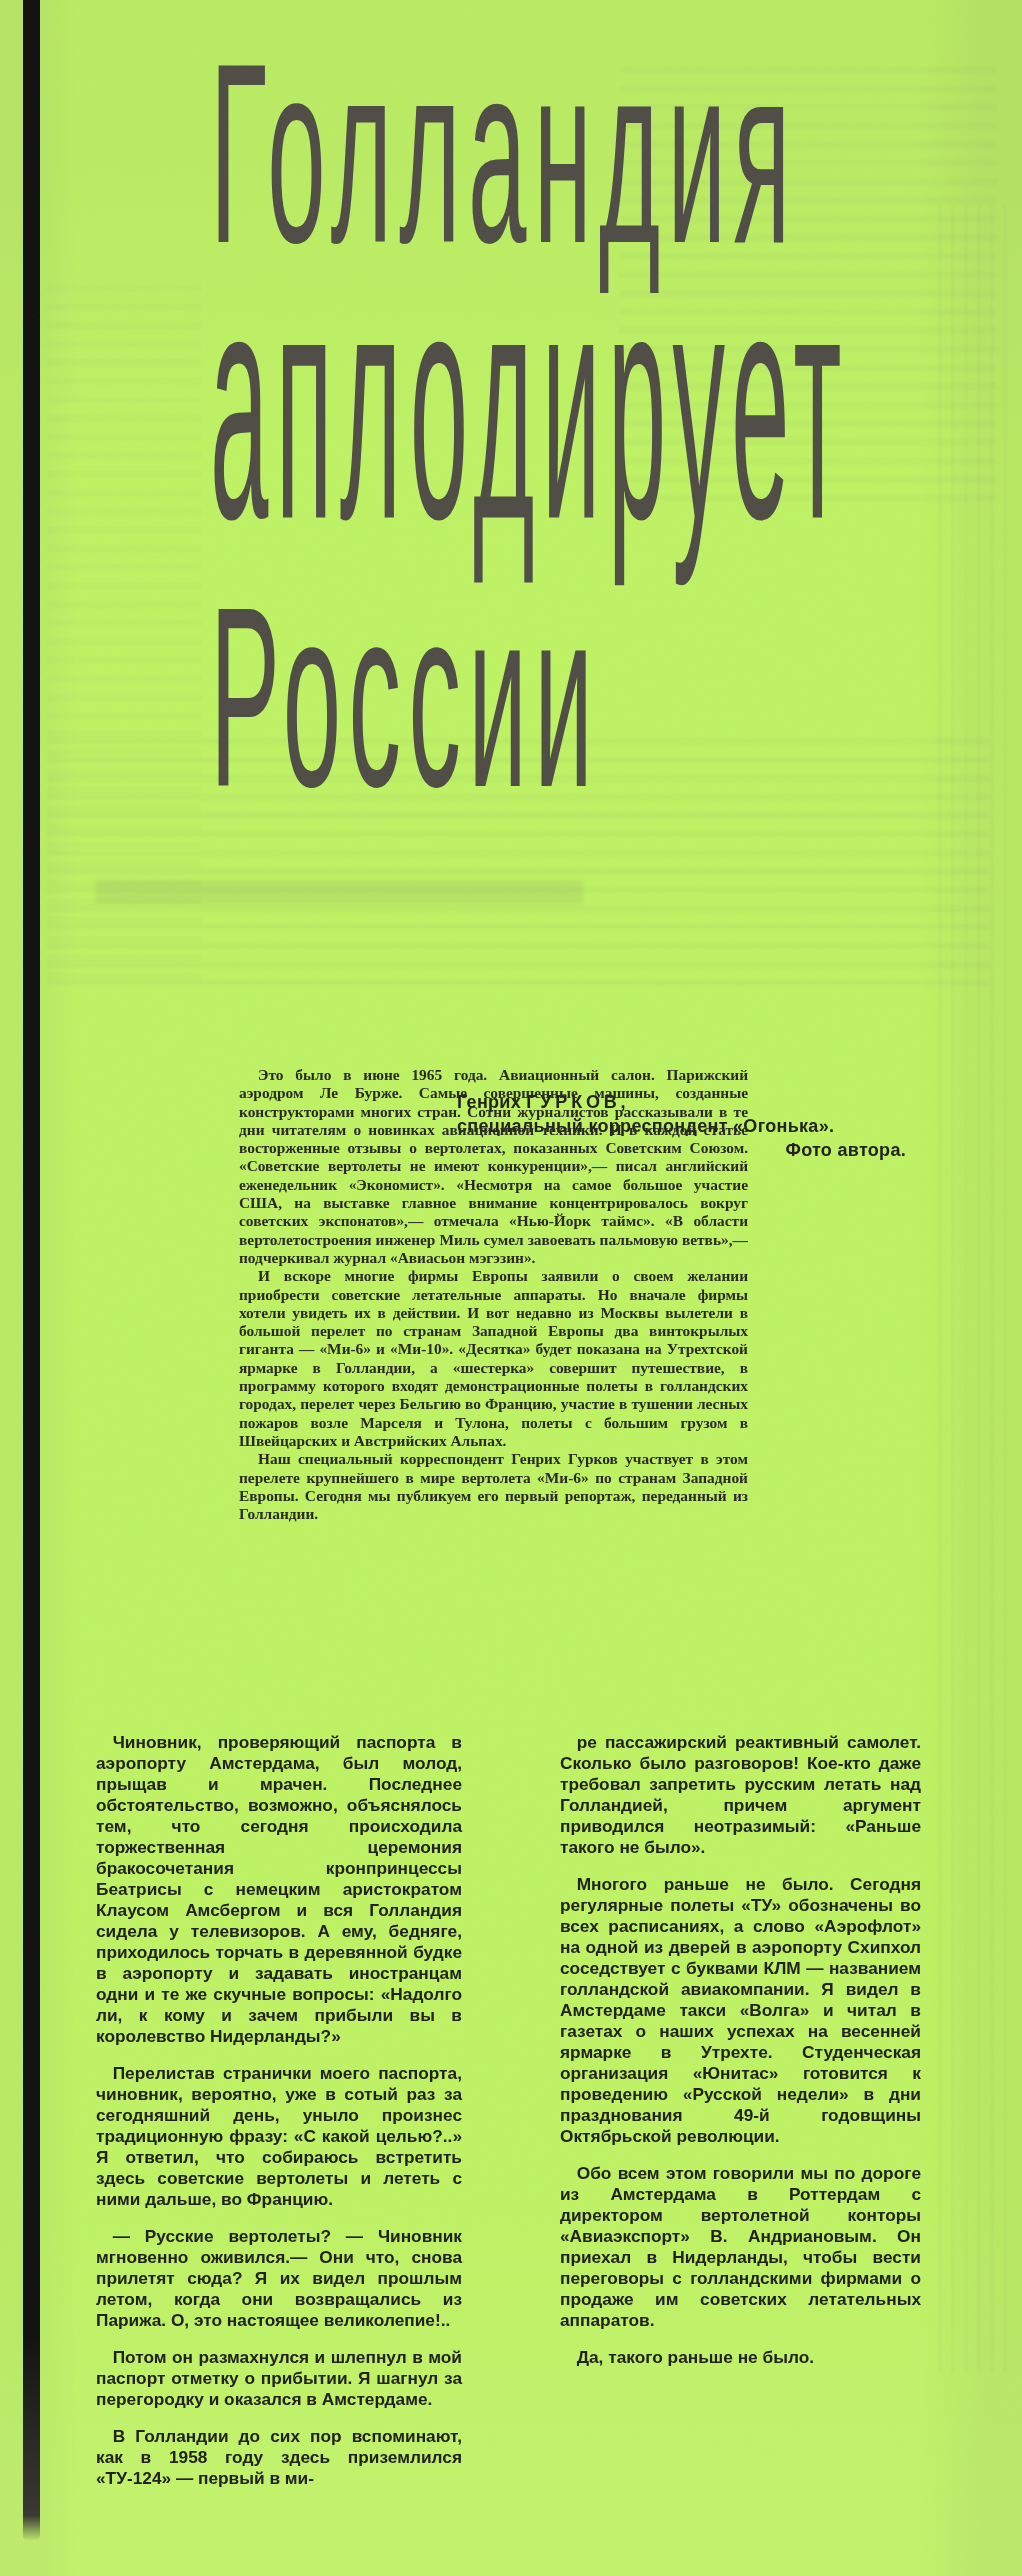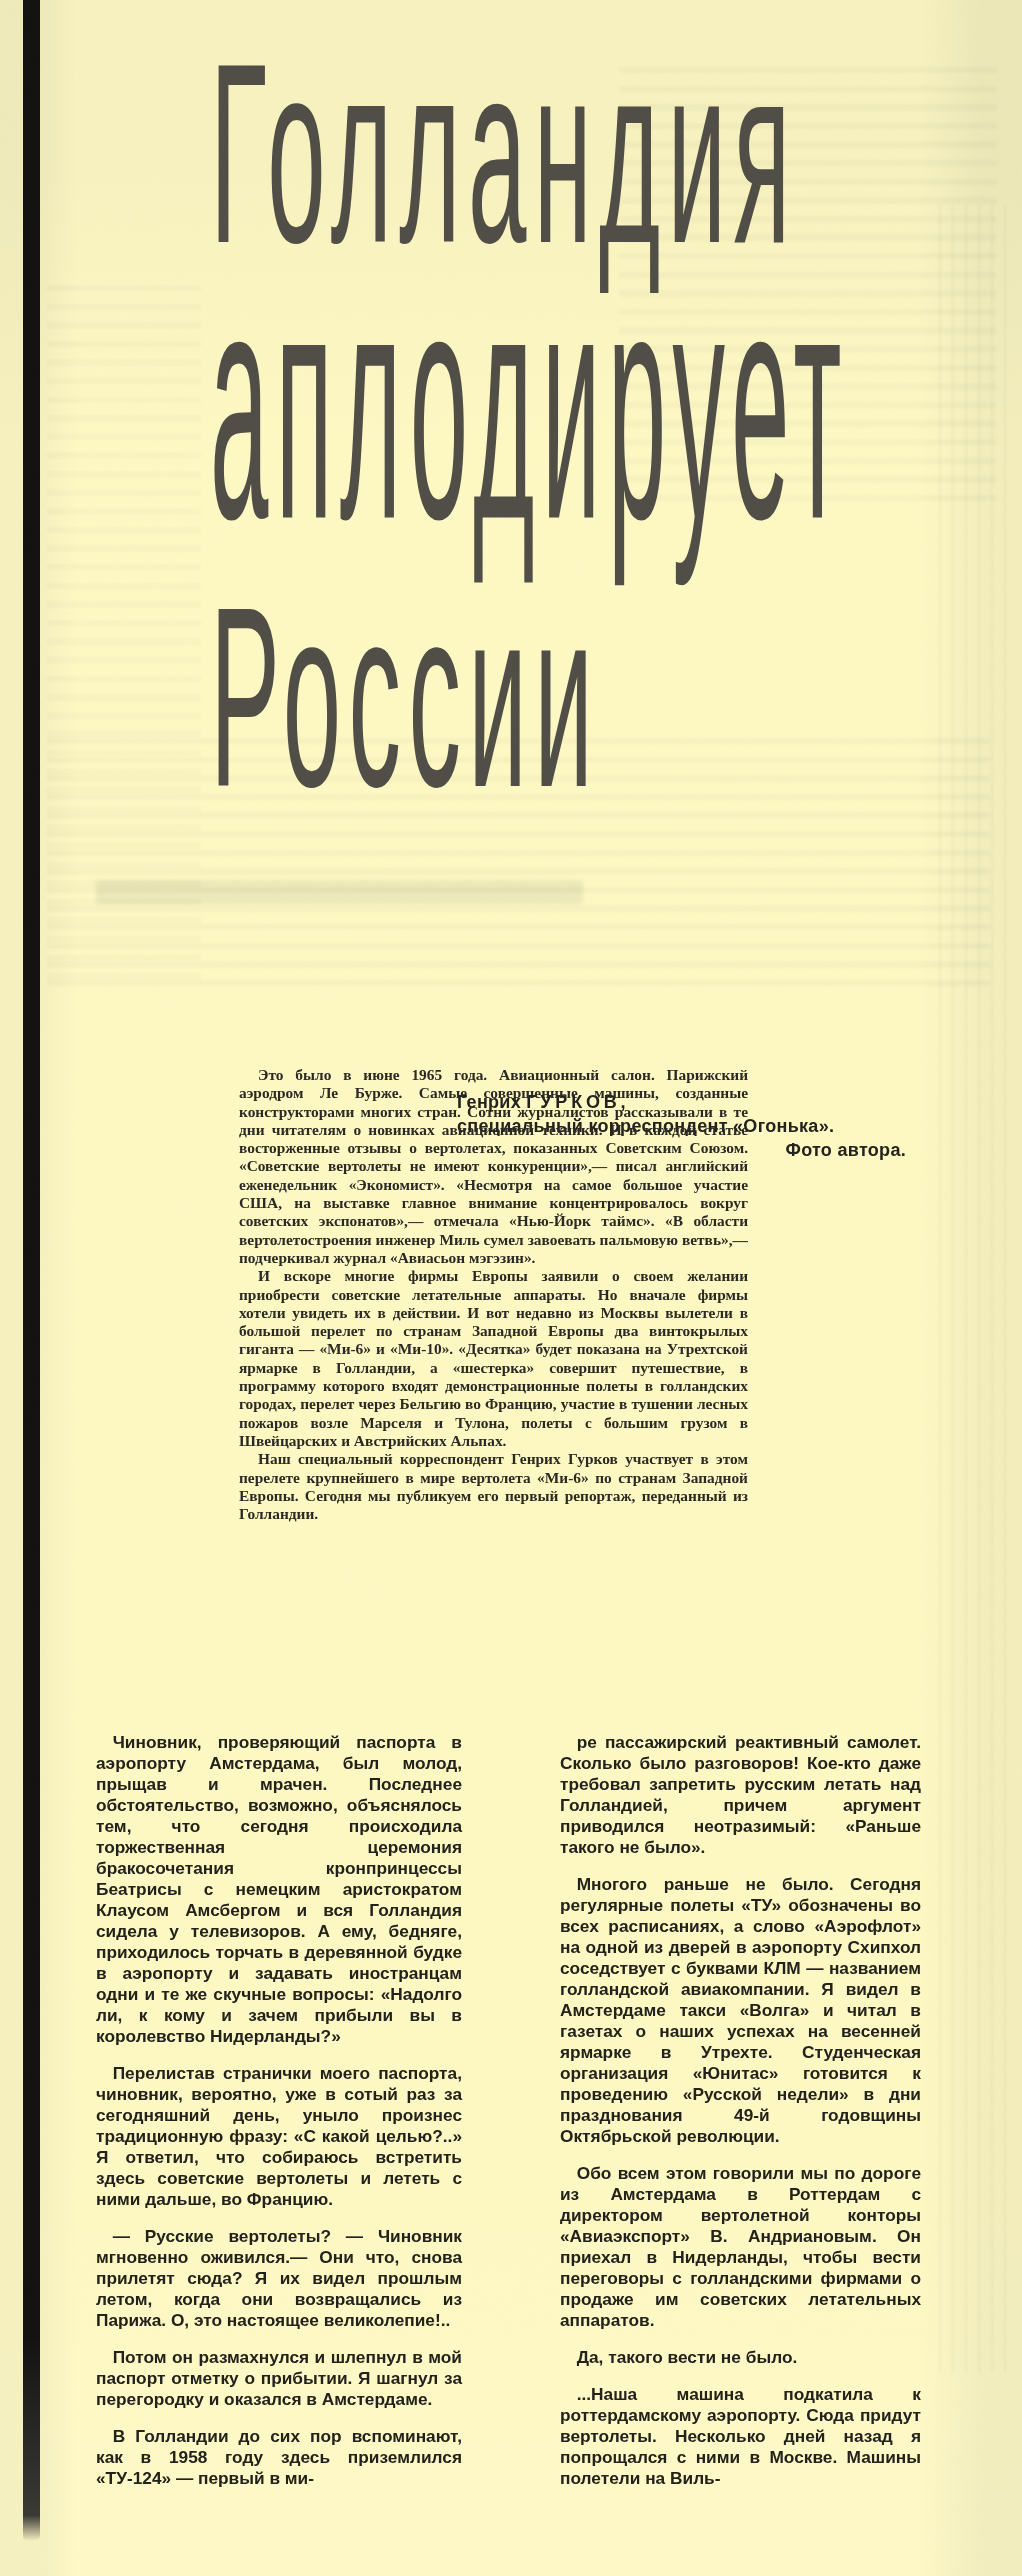--- a/index.html
+++ b/index.html
@@ -1,19 +1,19 @@
 <!DOCTYPE html>
 <html style="font-size:10.3px"><head>
 <meta charset="utf-8">
 <style>
   html,body{margin:0;padding:0;background:#c9c6bd;}
   #page{
     position:relative;
     width:1022px;height:2576px;
-    background:#fef9c3;
+    background:#bef264;
     overflow:hidden;
     font-family:"Liberation Sans",sans-serif;
   }
   
   #shade{
     position:absolute;inset:0;pointer-events:none;
     background:
       linear-gradient(90deg, rgba(120,115,100,0.06) 0 45px, rgba(0,0,0,0) 77px 917px, rgba(100,95,85,0.07) 981px 100%),
       linear-gradient(180deg, rgba(115,110,98,0.05) 0 167px, rgba(0,0,0,0) 449px 2181px, rgba(255,255,255,0.05) 2502px 100%);
   }
@@ -108,22 +108,21 @@
     <p>Перелистав странички моего паспорта, чиновник, вероятно, уже в сотый раз за сегодняшний день, уныло произнес традиционную фразу: «С какой целью?..» Я ответил, что собираюсь встретить здесь советские вертолеты и лететь с ними дальше, во Францию.</p>
     <p>— Русские вертолеты? — Чиновник мгновенно оживился.— Они что, снова прилетят сюда? Я их видел прошлым летом, когда они возвращались из Парижа. О, это настоящее великолепие!..</p>
     <p>Потом он размахнулся и шлепнул в мой паспорт отметку о прибытии. Я шагнул за перегородку и оказался в Амстердаме.</p>
     <p>В Голландии до сих пор вспоминают, как в 1958 году здесь приземлился «ТУ-124» — первый в ми-</p>
   </div>
 
   <div id="col-right" class="col">
     <p>ре пассажирский реактивный самолет. Сколько было разговоров! Кое-кто даже требовал запретить русским летать над Голландией, причем аргумент приводился неотразимый: «Раньше такого не было».</p>
     <p class="sp1">Многого раньше не было. Сегодня регулярные полеты «ТУ» обозначены во всех расписаниях, а слово «Аэрофлот» на одной из дверей в аэропорту Схипхол соседствует с буквами КЛМ — названием голландской авиакомпании. Я видел в Амстердаме такси «Волга» и читал в газетах о наших успехах на весенней ярмарке в Утрехте. Студенческая организация «Юнитас» готовится к проведению «Русской недели» в дни празднования 49-й годовщины Октябрьской революции.</p>
     <p class="sp2">Обо всем этом говорили мы по дороге из Амстердама в Роттердам с директором вертолетной конторы «Авиаэкспорт» В. Андриановым. Он приехал в Нидерланды, чтобы вести переговоры с голландскими фирмами о продаже им советских летательных аппаратов.</p>
-    <p>Да, такого вести не было.</p>
-    <p>...Наша машина подкатила к роттердамскому аэропорту. Сюда придут вертолеты. Несколько дней назад я попрощался с ними в Москве. Машины полетели на Виль-</p>
+    <p>Да, такого раньше не было.</p>
   </div>
 
   <svg id="grain" width="1022" height="2576" aria-hidden="true" viewBox="0 0 1594 4016">
     <filter id="gr">
       <feTurbulence type="fractalNoise" baseFrequency="0.8" numOctaves="2" stitchTiles="stitch"></feTurbulence>
       <feColorMatrix type="saturate" values="0"></feColorMatrix>
       <feComponentTransfer>
           <feFuncA type="linear" slope="0.055" intercept="0"></feFuncA>
         </feComponentTransfer>
     </filter>

